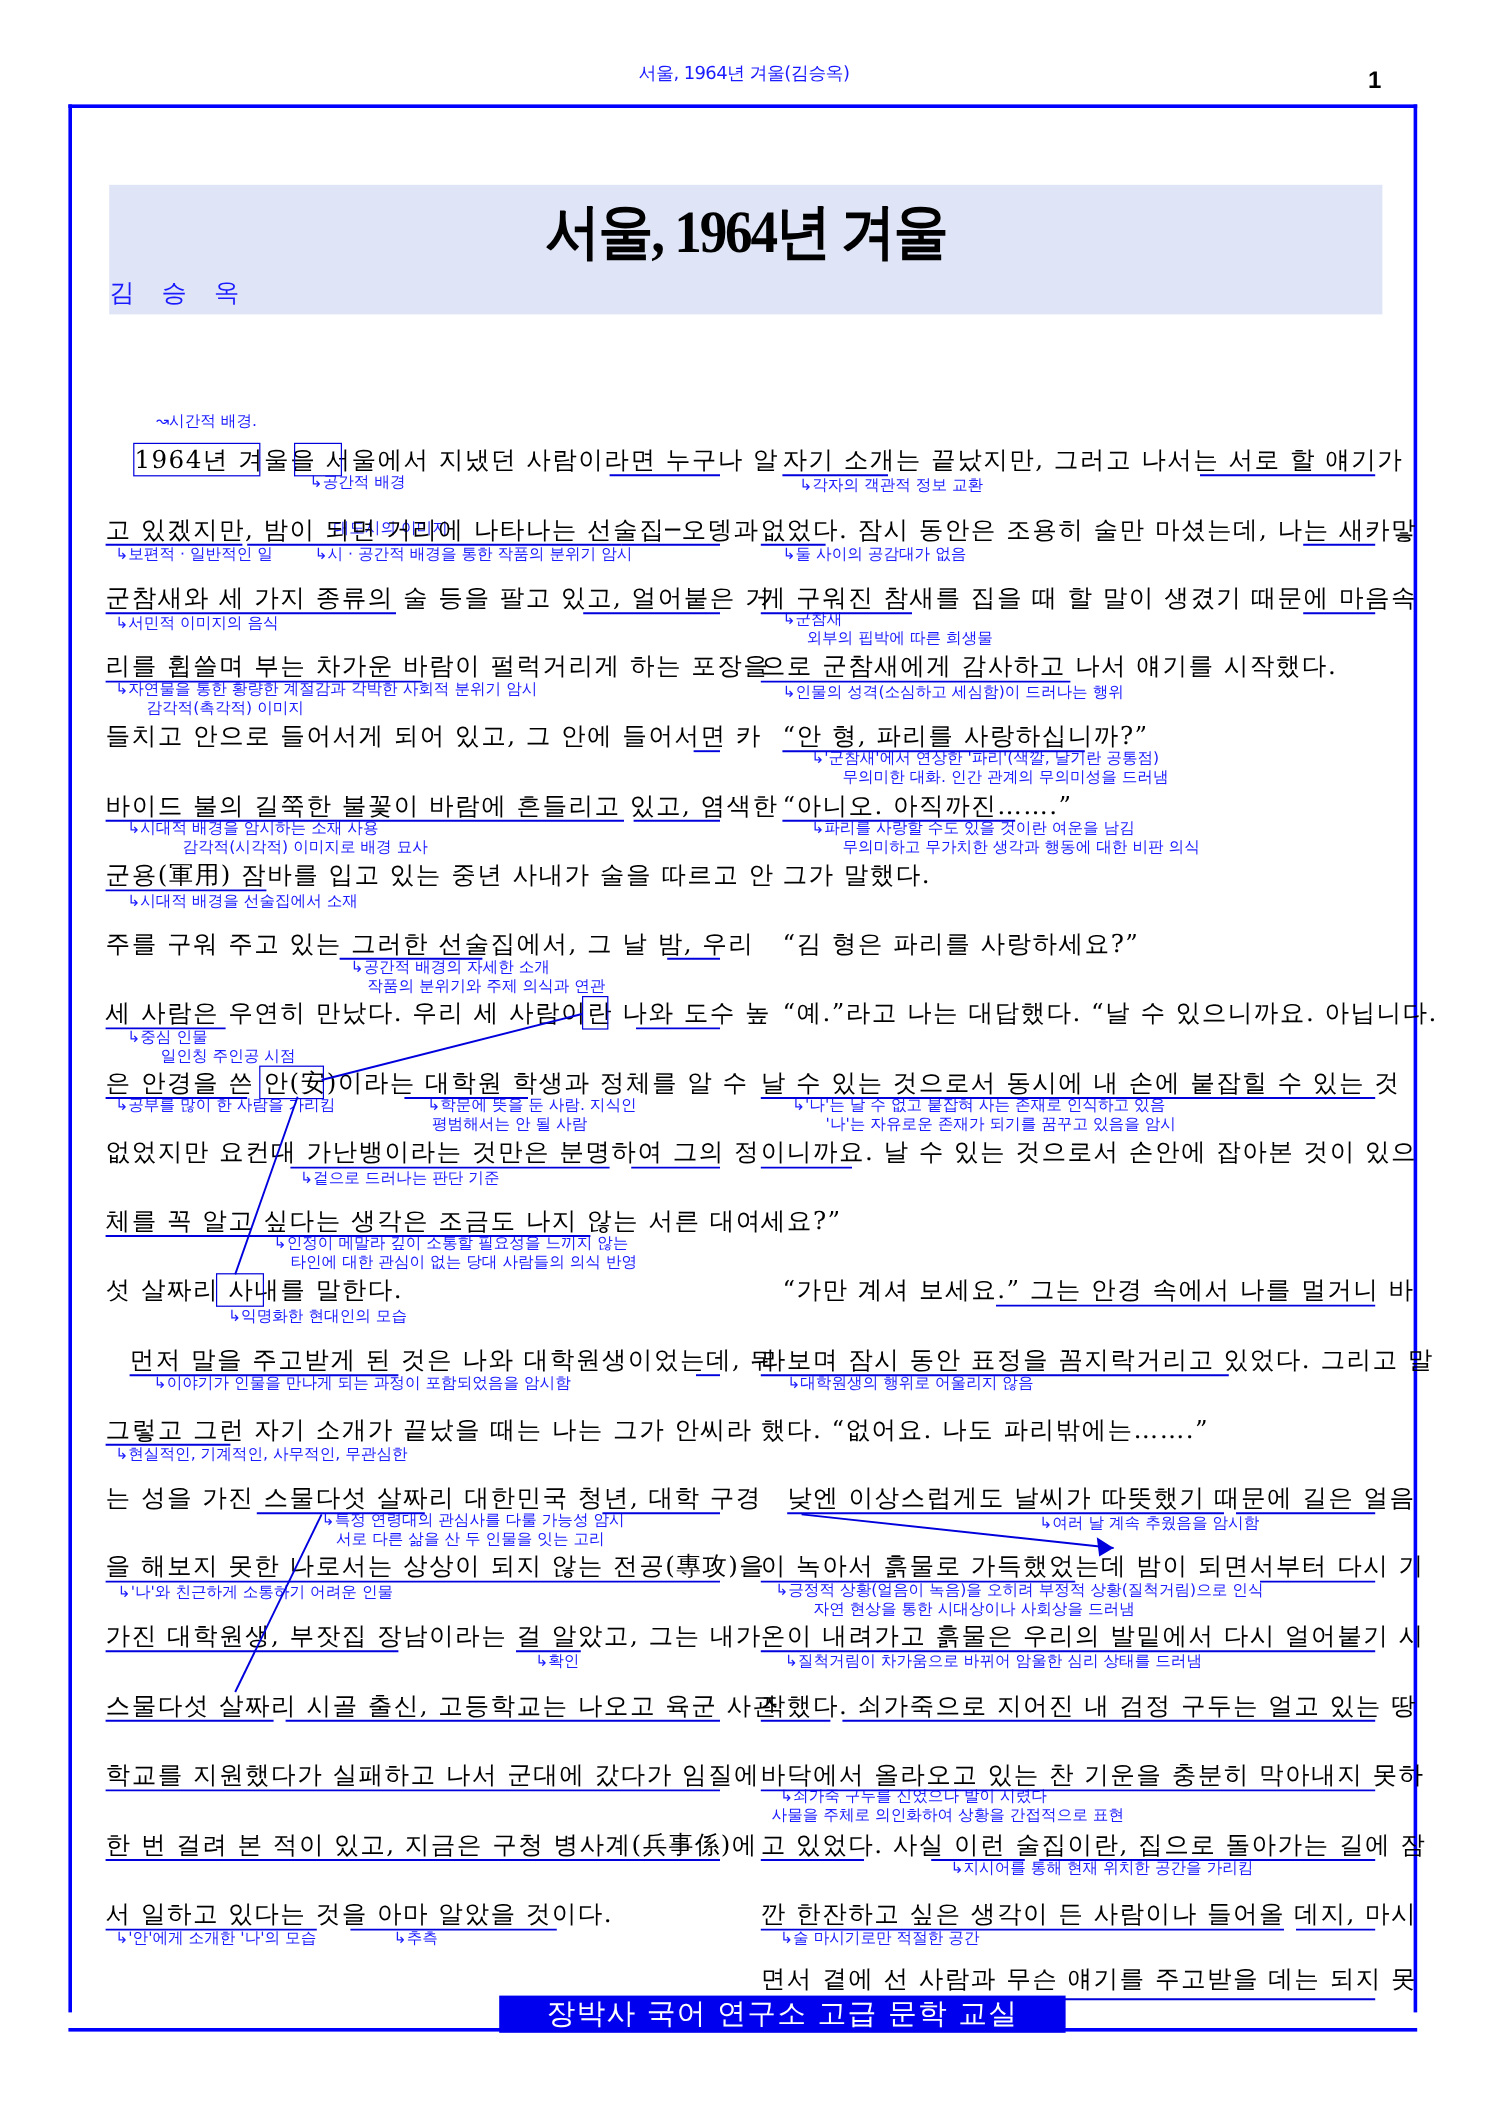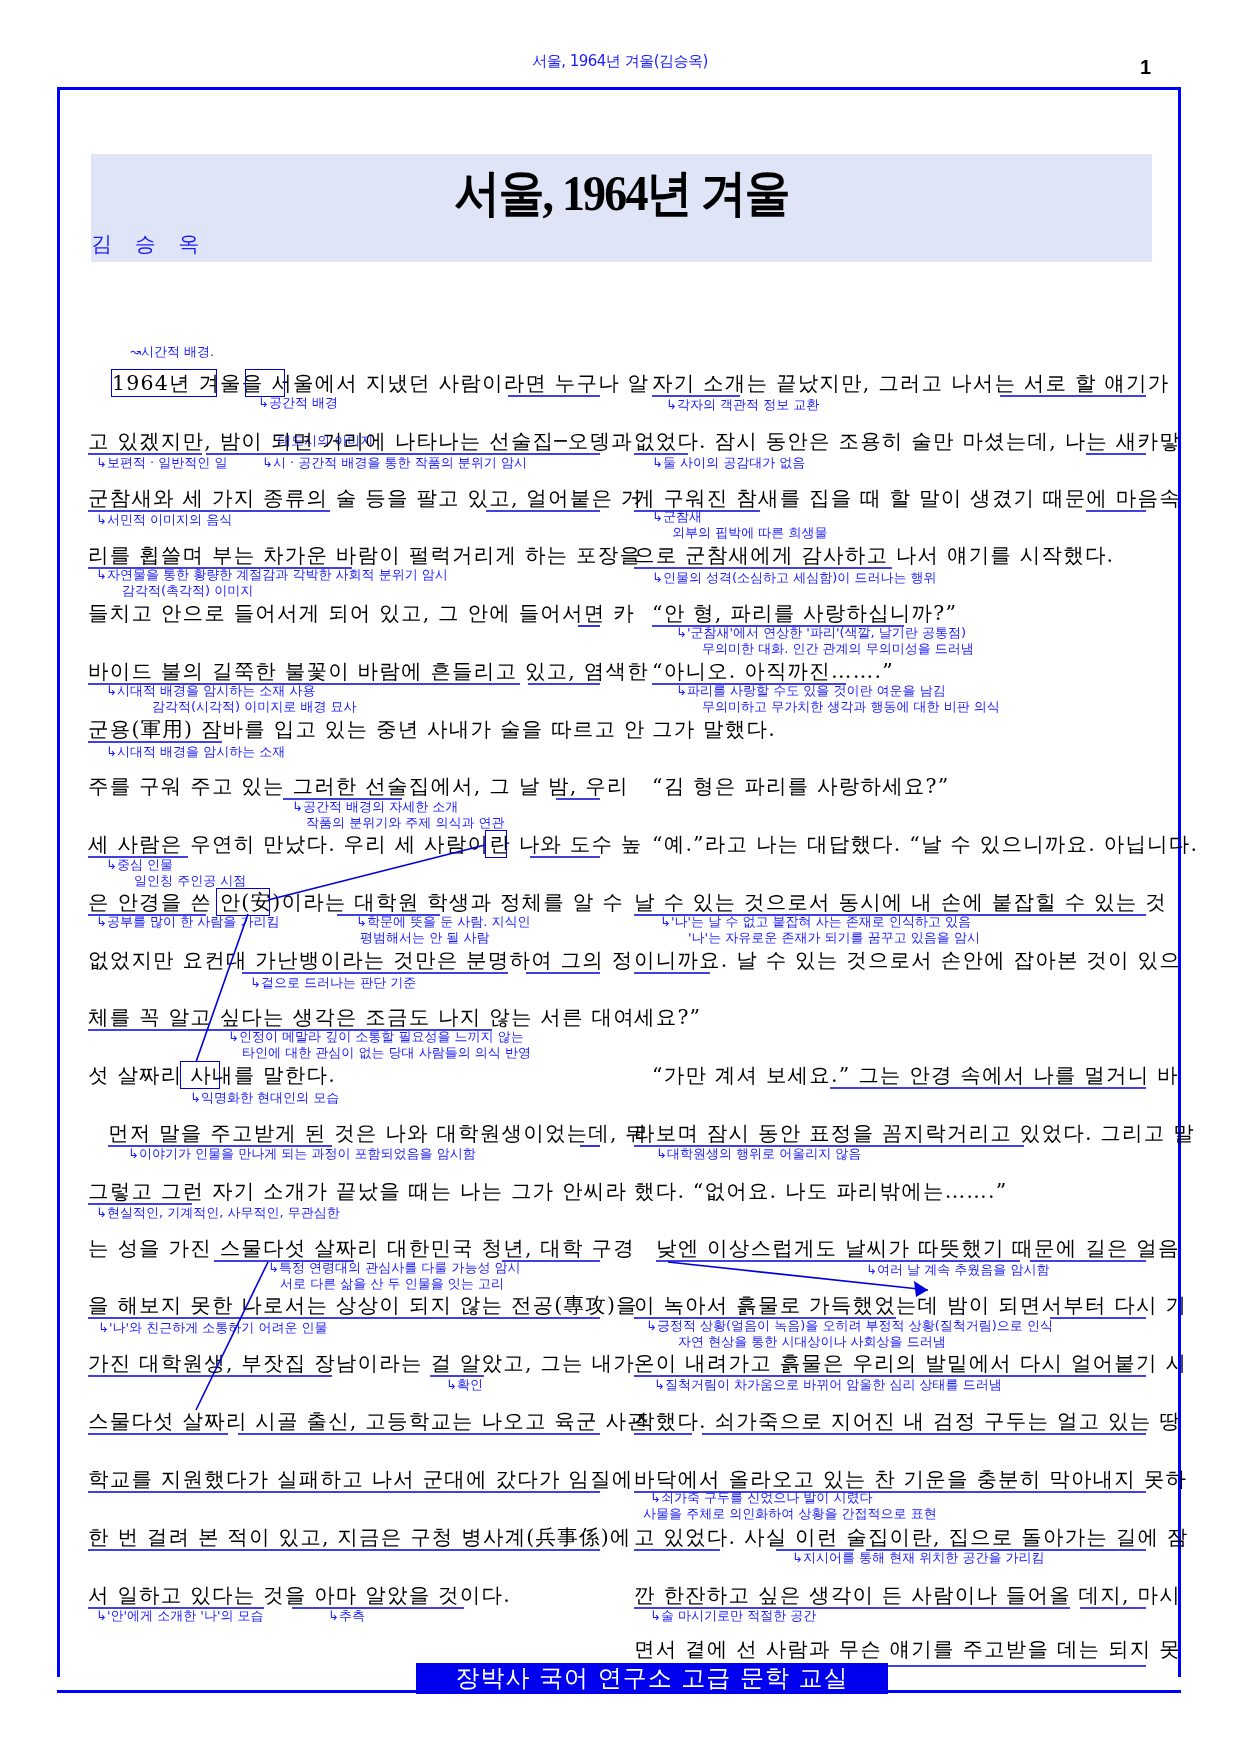--- a/index.html
+++ b/index.html
@@ -49,21 +49,21 @@
   <div class="line" style="left:88px;top:485px">군참새와 세 가지 종류의 술 등을 팔고 있고, 얼어붙은 거</div>
   <div class="note" style="left:96px;top:512px">↳서민적 이미지의 음식</div>
   <div class="line" style="left:88px;top:542px">리를 휩쓸며 부는 차가운 바람이 펄럭거리게 하는 포장을</div>
   <div class="note" style="left:96px;top:567px">↳자연물을 통한 황량한 계절감과 각박한 사회적 분위기 암시</div>
   <div class="note" style="left:122px;top:583px">감각적(촉각적) 이미지</div>
   <div class="line" style="left:88px;top:600px">들치고 안으로 들어서게 되어 있고, 그 안에 들어서면 카</div>
   <div class="line" style="left:88px;top:658px">바이드 불의 길쭉한 불꽃이 바람에 흔들리고 있고, 염색한</div>
   <div class="note" style="left:106px;top:683px">↳시대적 배경을 암시하는 소재 사용</div>
   <div class="note" style="left:152px;top:699px">감각적(시각적) 이미지로 배경 묘사</div>
   <div class="line" style="left:88px;top:716px">군용(軍用) 잠바를 입고 있는 중년 사내가 술을 따르고 안</div>
-  <div class="note" style="left:106px;top:744px">↳시대적 배경을 암시하는 소재</div>
+  <div class="note" style="left:106px;top:744px">↳시대적 배경을 선술집에서 소재</div>
   <div class="line" style="left:88px;top:773px">주를 구워 주고 있는 그러한 선술집에서, 그 날 밤, 우리</div>
   <div class="note" style="left:292px;top:799px">↳공간적 배경의 자세한 소개</div>
   <div class="note" style="left:306px;top:815px">작품의 분위기와 주제 의식과 연관</div>
   <div class="line" style="left:88px;top:831px">세 사람은 우연히 만났다. 우리 세 사람이란 나와 도수 높</div>
   <div class="note" style="left:106px;top:857px">↳중심 인물</div>
   <div class="note" style="left:134px;top:873px">일인칭 주인공 시점</div>
   <div class="line" style="left:88px;top:889px">은 안경을 쓴 안(安)이라는 대학원 학생과 정체를 알 수</div>
   <div class="note" style="left:96px;top:914px">↳공부를 많이 한 사람을 가리킴</div>
   <div class="note" style="left:356px;top:914px">↳학문에 뜻을 둔 사람. 지식인</div>
   <div class="note" style="left:360px;top:930px">평범해서는 안 될 사람</div>

